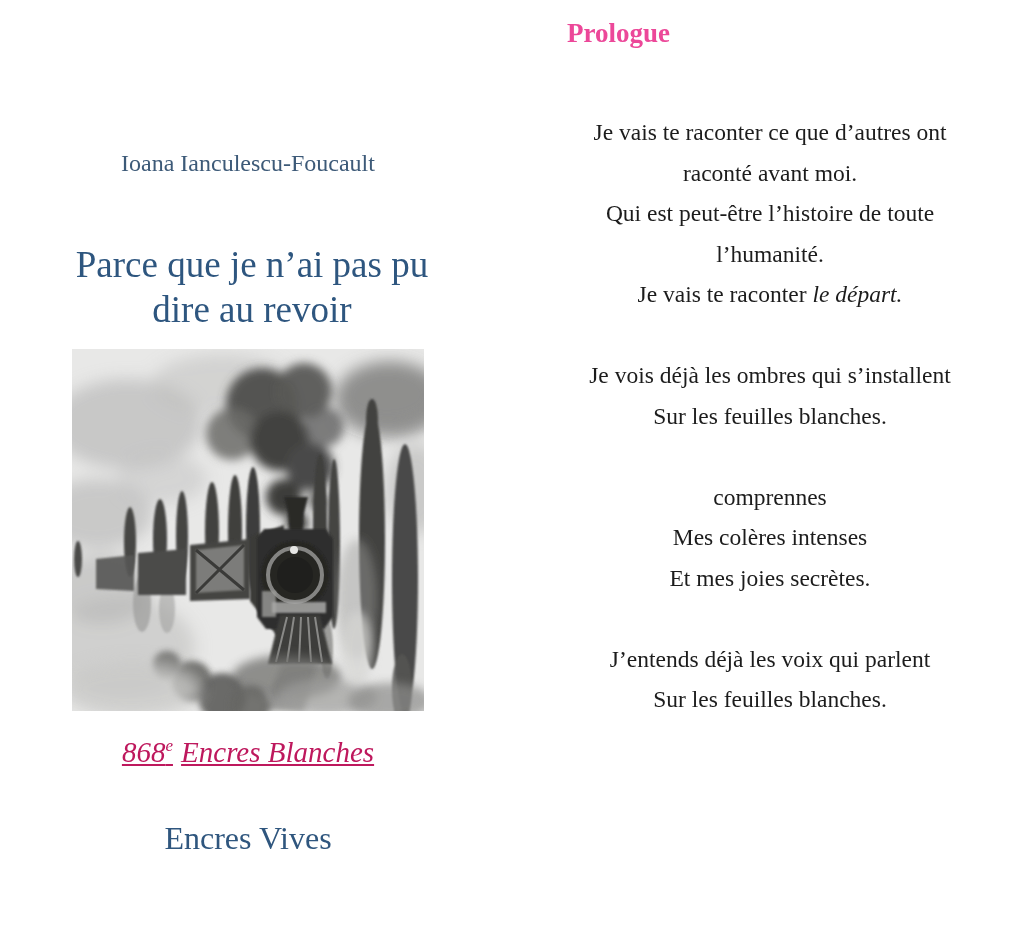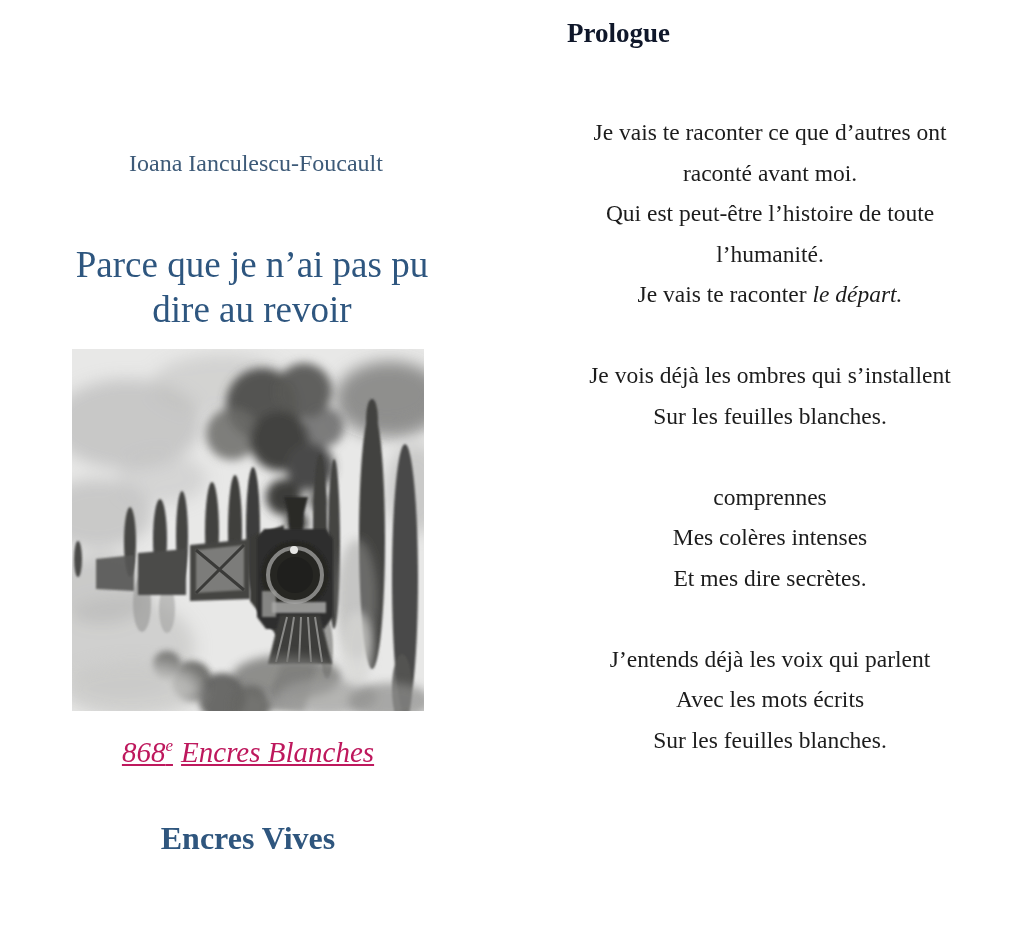--- a/index.html
+++ b/index.html
@@ -9,21 +9,21 @@
   }
   .spread {
     position: relative;
     width: 1024px; height: 945px;
     background: #ffffff;
     overflow: hidden;
   }
   
   .left-page { position: absolute; left: 0; top: 0; width: 496px; height: 945px; }
   .author {
-    position: absolute; top: 150px; left: 8px; width: 100%;
+    position: absolute; top: 150px; left: 0; width: 100%;
     text-align: center;
     font-size: 24px; color: #3d5a78;
   }
   .title {
     position: absolute; top: 238px; left: 0; width: 100%;
     margin: 4px; text-align: center;
     font-size: 37px; line-height: 45px; font-weight: normal;
     color: #2e567f;
   }
   .title .title-line { display: block; }
@@ -35,28 +35,28 @@
   .collection {
     position: absolute; top: 736px; left: 0; width: 100%;
     text-align: center;
     font-style: italic; font-size: 29px; color: #be185d; text-decoration: underline;
   }
   .collection sup { font-size: 17px; font-style: italic; }
   .collection .coll-name { margin-left: 0.28em; }
   .publisher {
     position: absolute; top: 820px; left: 0; width: 100%;
     text-align: center;
-    font-weight: bold; font-size: 32px; color: #2f567e;
+    font-weight: normal; font-size: 32px; color: #2f567e;
   }
   
   .right-page { position: absolute; left: 524px; top: 0; width: 492px; height: 945px; }
   .heading {
     position: absolute; left: 43px; top: 18px;
     margin: 0;
-    font-size: 27px; font-weight: bold; color: #0f172a;
+    font-size: 27px; font-weight: bold; color: #ec4899;
   }
   .poem {
     position: absolute; top: 112px; left: 0; width: 100%;
     text-align: center;
     font-size: 23.5px; color: #1c1c1c;
   }
   .stanza { margin: 0 0 40.5px 0; }
   .poem-line { height: 40.5px; line-height: 40.5px; white-space: nowrap; }
   .poem-line em { font-style: italic; }
 </style>
@@ -196,23 +196,22 @@
           <div class="poem-line"><span>l’humanité.</span></div>
           <div class="poem-line"><span>Je vais te raconter </span><em>le départ.</em></div>
         </div>
         <div class="stanza">
           <div class="poem-line"><span>Je vois déjà les ombres qui s’installent</span></div>
           <div class="poem-line"><span>Sur les feuilles blanches.</span></div>
         </div>
         <div class="stanza">
           <div class="poem-line"><span>comprennes</span></div>
           <div class="poem-line"><span>Mes colères intenses</span></div>
-          <div class="poem-line"><span>Et mes dire secrètes.</span></div>
+          <div class="poem-line"><span>Et mes joies secrètes.</span></div>
         </div>
         <div class="stanza">
           <div class="poem-line"><span>J’entends déjà les voix qui parlent</span></div>
-          <div class="poem-line"><span>Avec les mots écrits</span></div>
           <div class="poem-line"><span>Sur les feuilles blanches.</span></div>
         </div>
       </div>
   </section>
 
 </div>
 
 </body></html>

